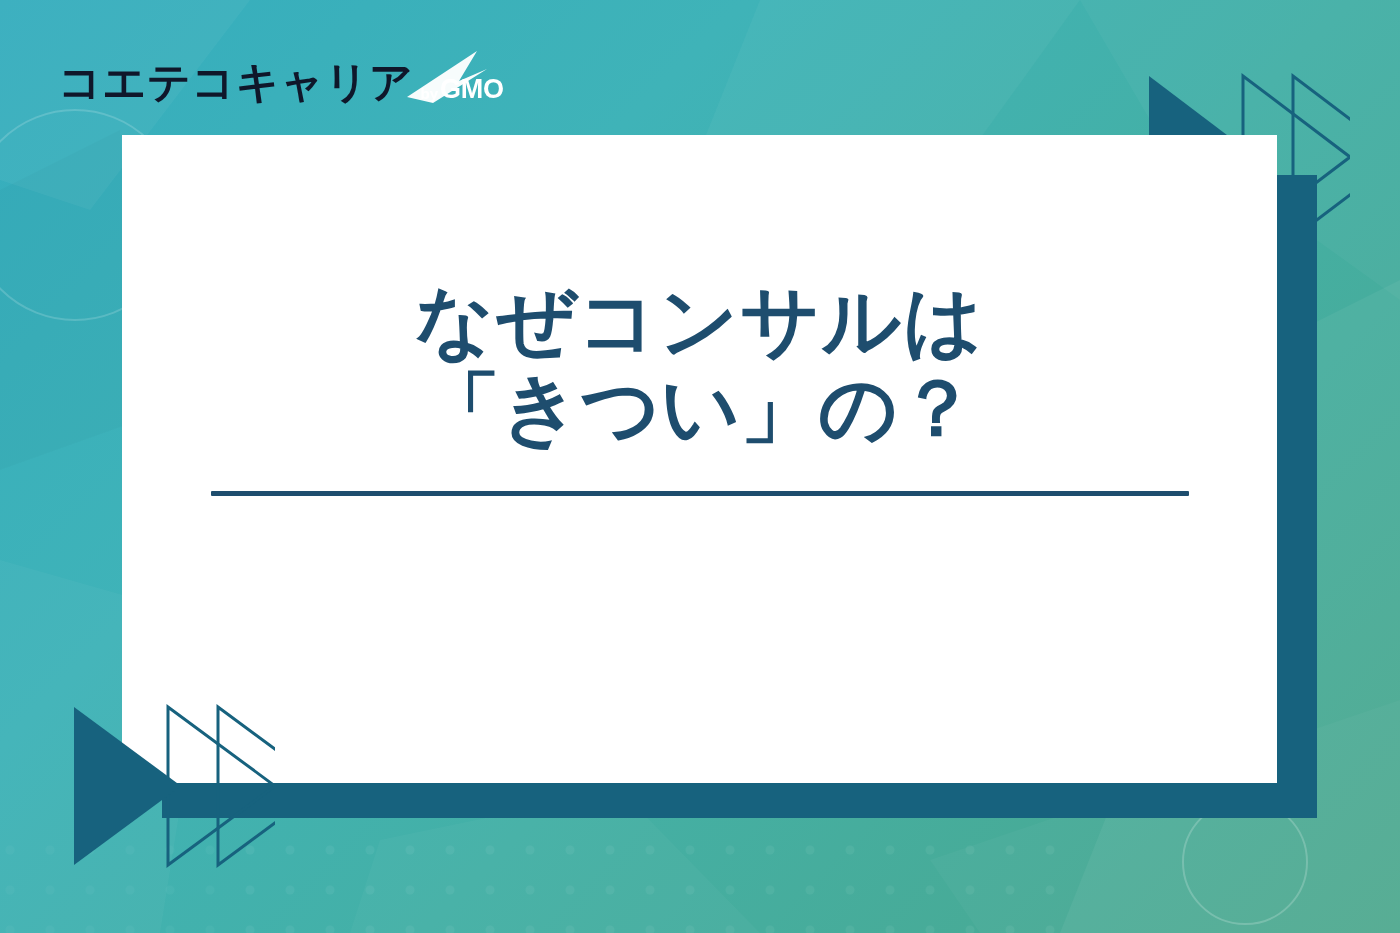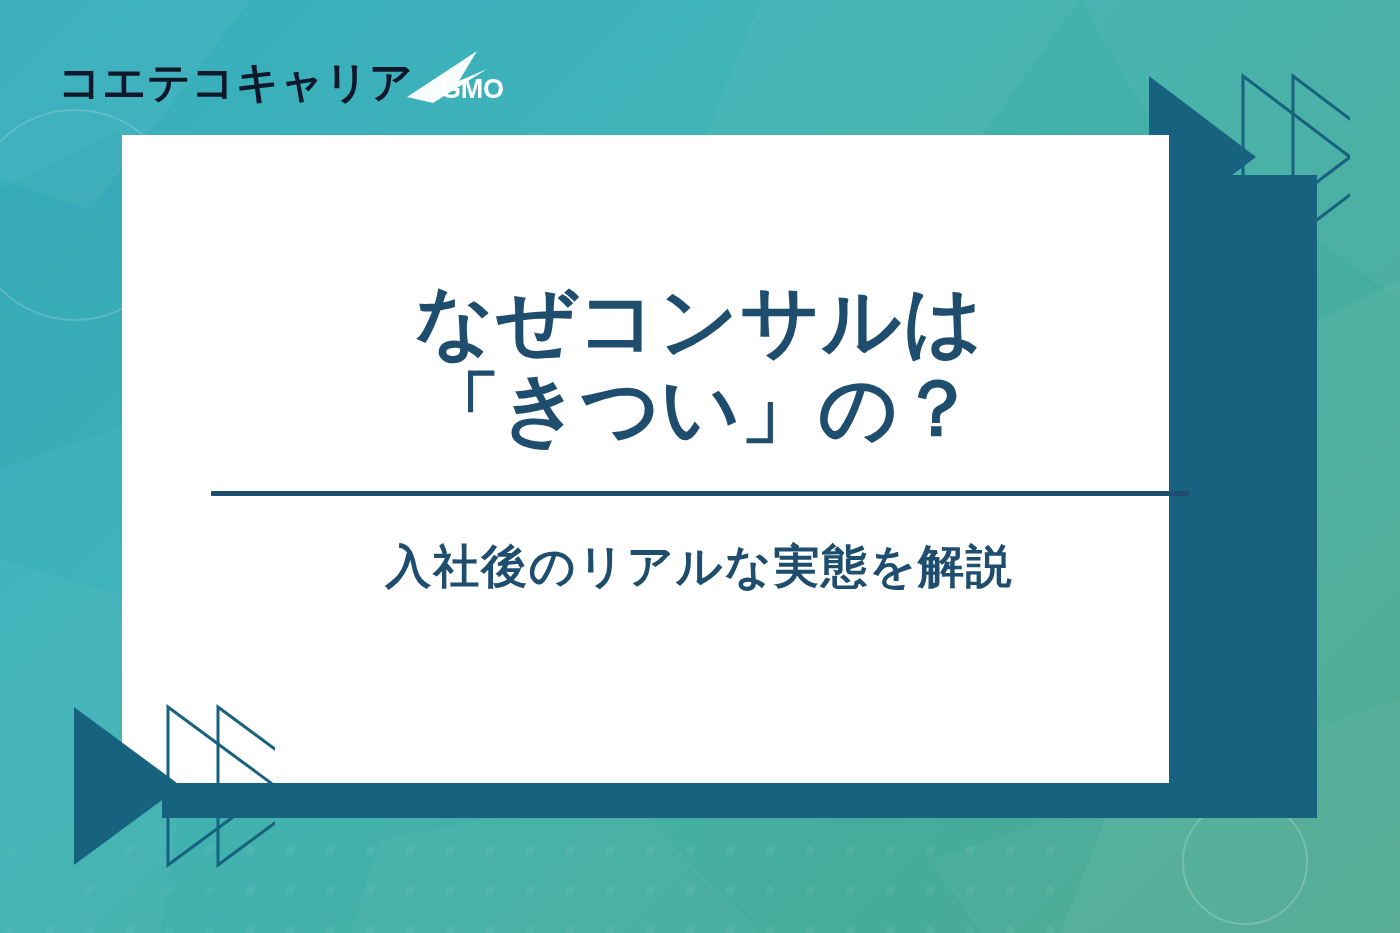--- a/index.html
+++ b/index.html
@@ -47,21 +47,21 @@
     left: 162px;
     top: 175px;
     width: 1155px;
     height: 643px;
     background: #17627e;
   }
   .card {
     position: absolute;
     left: 122px;
     top: 135px;
-    width: 1047px;
+    width: 1155px;
     height: 648px;
     background: #ffffff;
   }
 
   
   .card-inner {
     position: absolute;
     left: 0;
     top: 0;
     width: 1155px;
@@ -190,21 +190,20 @@
 
   <div class="card-frame"></div>
 
   <div class="card">
     <div class="card-inner">
       <h1 class="headline">
         <span>なぜコンサルは</span>
         <span class="line2">「きつい」の？</span>
       </h1>
       <div class="divider"></div>
-      <div class="subline">入社後のリアルな実態を解説</div>
     </div>
   </div>
 
   <svg class="tri-group" id="tri-bottom-left" width="215" height="185" viewBox="0 0 215 185">
     <polygon points="158,12 158,170 265,91" fill="none" stroke="#17627e" stroke-width="3"></polygon>
     <polygon points="108,12 108,170 215,91" fill="none" stroke="#17627e" stroke-width="3"></polygon>
     <polygon points="14,12 14,170 121,91" fill="#17627e"></polygon>
   </svg>
 
   <div class="logo">

